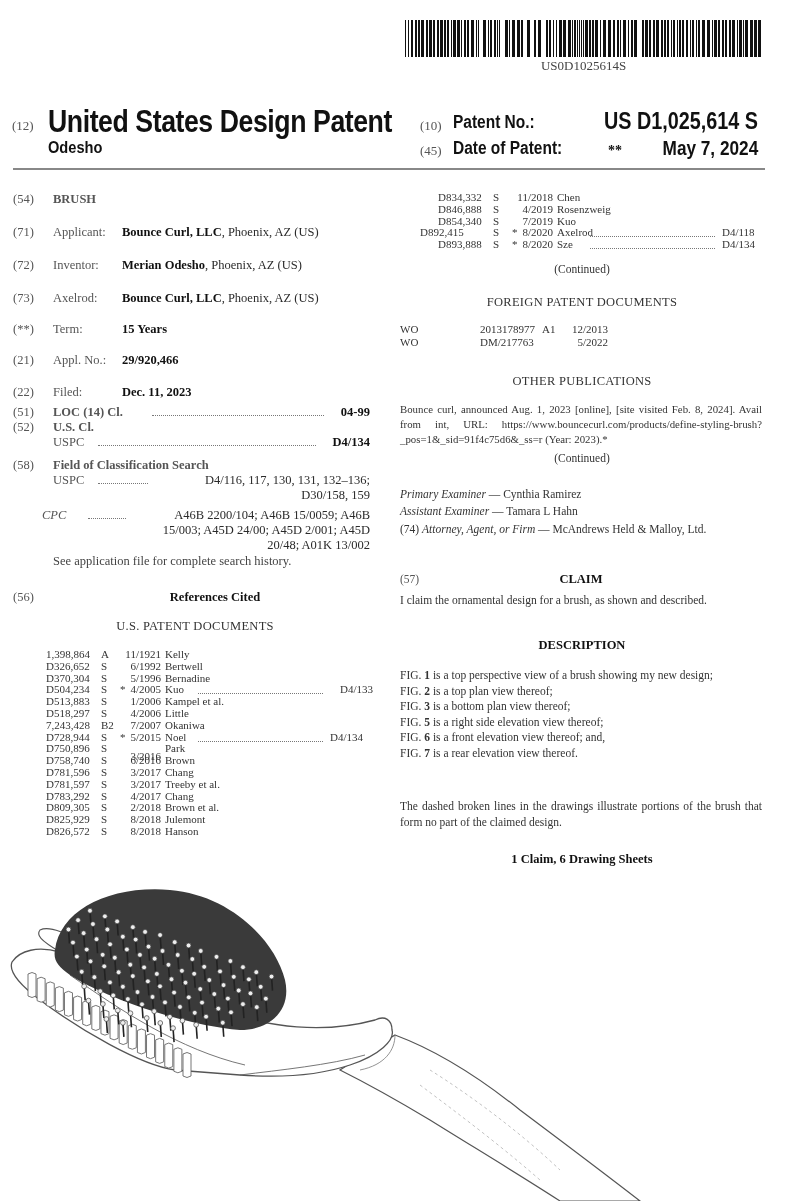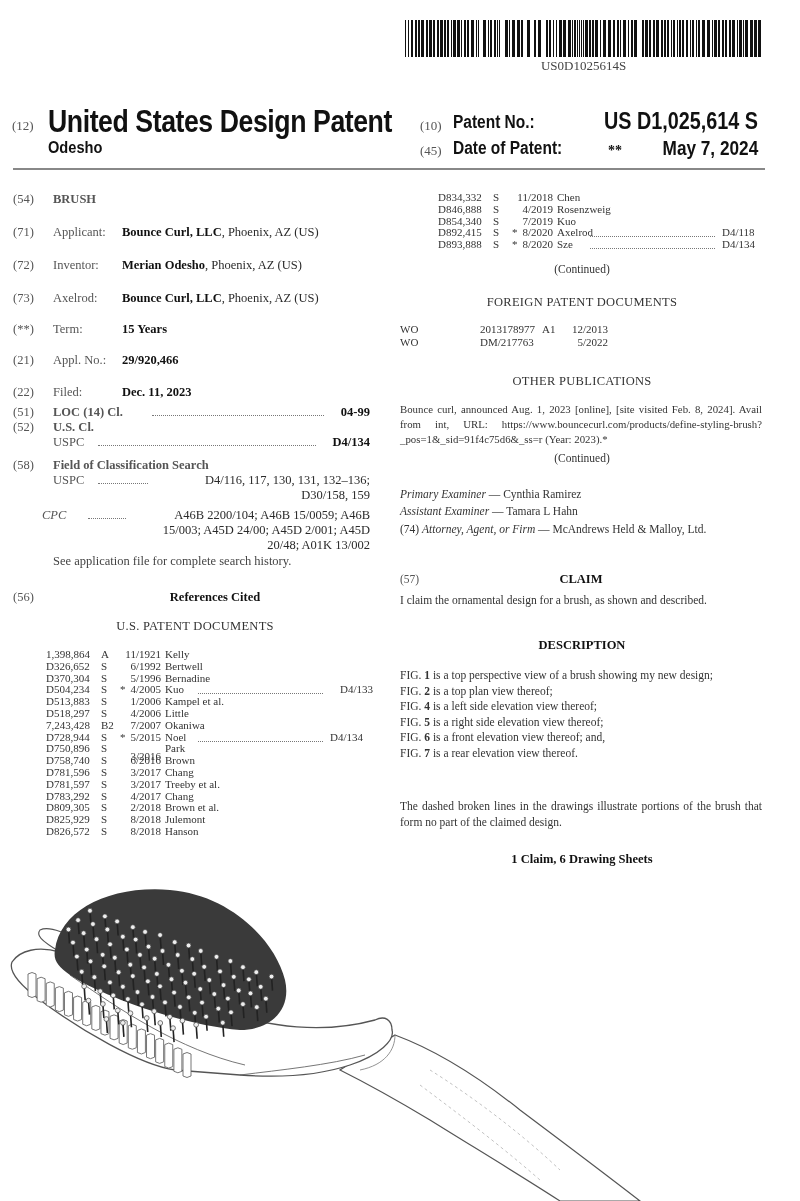--- a/index.html
+++ b/index.html
@@ -374,21 +374,21 @@
       <span style="left: 165px;">Rosenzweig</span>
     </div>
     <div class="abs ref" style="left: 0px; top: 23.6px; width: 100%; height: 12px;">
       <span style="left: 46px;">D854,340</span>
       <span style="left: 101px;">S</span>
       <span style="left: 120px;"></span>
       <span style="right: auto; left: 124px; width: 37px; text-align: right;">7/2019</span>
       <span style="left: 165px;">Kuo</span>
     </div>
     <div class="abs ref" style="left: 0px; top: 35.4px; width: 100%; height: 12px;">
-      <span style="left: 46px;">D892,415</span>
+      <span style="left: 28px;">D892,415</span>
       <span style="left: 101px;">S</span>
       <span style="left: 120px;">*</span>
       <span style="right: auto; left: 124px; width: 37px; text-align: right;">8/2020</span>
       <span style="left: 165px;">Axelrod</span>
       <span class="dots" style="position: absolute; left: 198px; top: 8px; width: 125px;"></span>
       <span style="left: 330px;">D4/118</span>
     </div>
     <div class="abs ref" style="left: 0px; top: 47.2px; width: 100%; height: 12px;">
       <span style="left: 46px;">D893,888</span>
       <span style="left: 101px;">S</span>
@@ -434,21 +434,21 @@
 <div class="abs rt" style="left:400px;top:572px;width:362px;height:14px;">
   <span class="abs" style="left:0;color:#555;">(57)</span>
   <span class="abs b" style="left:0;width:362px;text-align:center;font-size:12.5px;">CLAIM</span>
 </div>
 <div class="abs rt" style="left:400px;top:593px;width:362px;text-align:justify;line-height:15px;">I claim the ornamental design for a brush, as shown and described.</div>
 
 <div class="abs b center-h" style="left:392px;top:638px;width:380px;font-size:12.5px;">DESCRIPTION</div>
 <div id="fig-list" class="abs rt" style="left:400px;top:668px;width:362px;line-height:15.5px;">
     <div><span>FIG.</span> <b>1</b><span> is a top perspective view of a brush showing my new design;</span></div>
     <div><span>FIG.</span> <b>2</b><span> is a top plan view thereof;</span></div>
-    <div><span>FIG.</span> <b>4</b><span> is a left side elevation view thereof;</span></div>
+    <div><span>FIG.</span> <b>3</b><span> is a bottom plan view thereof;</span></div>
     <div><span>FIG.</span> <b>5</b><span> is a right side elevation view thereof;</span></div>
     <div><span>FIG.</span> <b>6</b><span> is a front elevation view thereof; and,</span></div>
     <div><span>FIG.</span> <b>7</b><span> is a rear elevation view thereof.</span></div>
   </div>
 <div class="abs rt" style="left:400px;top:799px;width:362px;line-height:15.5px;text-align:justify;">The dashed broken lines in the drawings illustrate portions of the brush that form no part of the claimed design.</div>
 <div class="abs b center-h" style="left:392px;top:852px;width:380px;font-size:12.5px;">1 Claim, 6 Drawing Sheets</div>
 
 <svg id="drawing" class="abs" viewBox="0 0 800 331">
   <g fill="#fff" stroke="#555" stroke-width="1.2">
     <path d="M395,165 C430,178 470,200 520,240 C560,270 600,300 640,331 L560,331 C520,305 470,275 430,250 C400,232 370,215 340,200 Z"></path>

